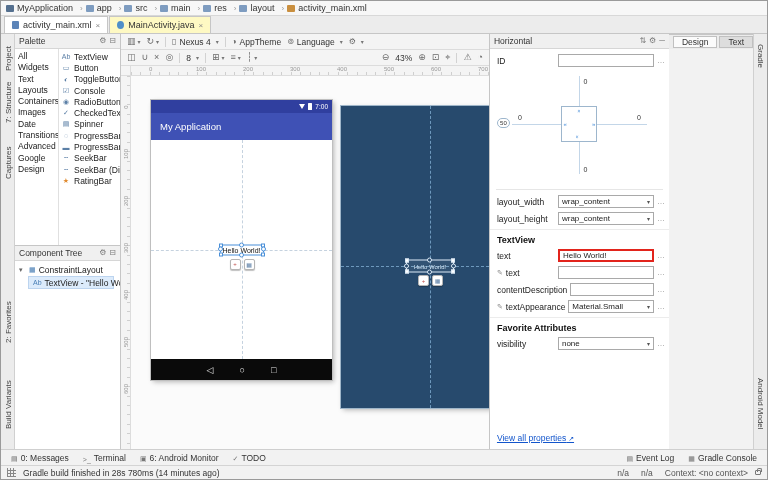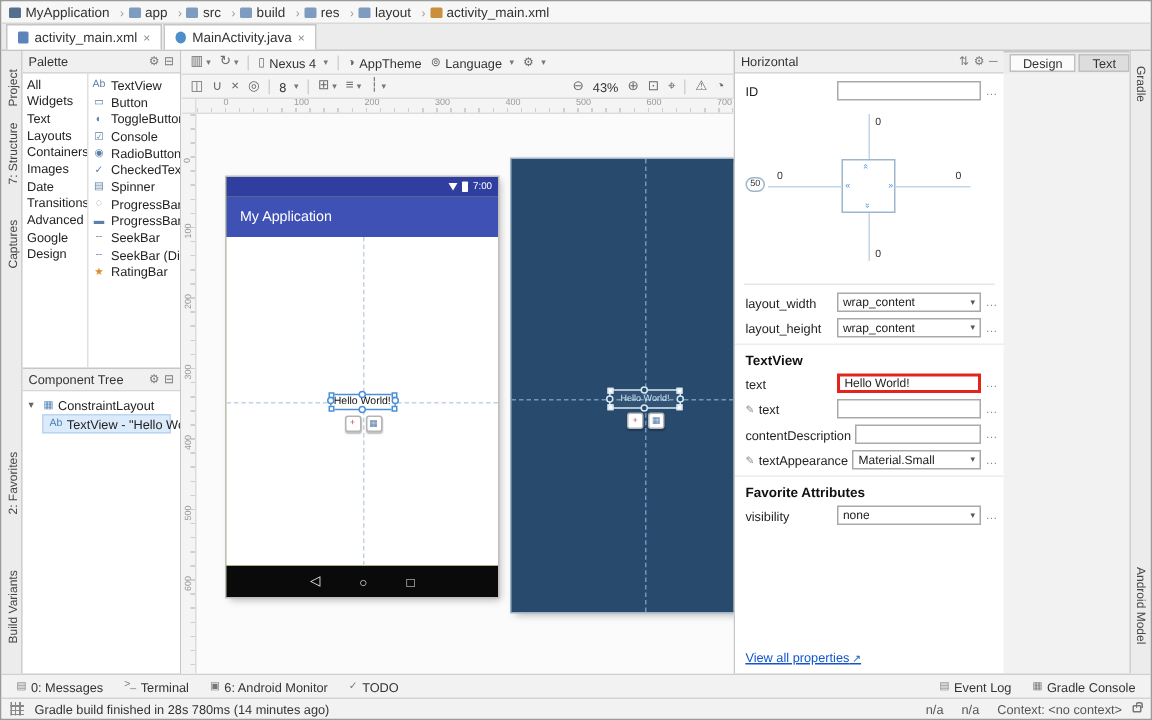--- a/index.html
+++ b/index.html
@@ -13,21 +13,21 @@
   .crumb{display:flex;align-items:center;gap:3px;margin-right:3px;white-space:nowrap}
   .crumb::after{content:"›";color:#9a9a9a;margin-left:4px;font-size:8px}
   .crumbs .crumb:last-of-type::after{content:""}
   .ficon{width:8px;height:7px;background:#7e9cc0;border-radius:1px;flex:none}
   .crumbs .crumb:first-of-type .ficon{background:#55708f}
   .crumbs .crumb:last-of-type .ficon{background:#c98f3f}
 
   
   .tabbar{height:18px;background:#ececec;border-bottom:1px solid #c6c6c6;display:flex;align-items:flex-end;padding-left:3px}
   .tabs{display:flex;align-items:flex-end}
-  .tab{height:17px;display:flex;align-items:center;gap:4px;padding:0 7px;font-size:9px;border:1px solid #c6c6c6;border-bottom:none;background:#ffffff;color:#333;margin-right:1px}
+  .tab{height:17px;display:flex;align-items:center;gap:4px;padding:0 7px;font-size:9px;border:1px solid #c6c6c6;border-bottom:none;background:#fef9c3;color:#333;margin-right:1px}
   .tabs .tab:nth-of-type(1){background:#fff}
   .ticon{width:7px;height:8px;border-radius:1px;background:#5c84b8;flex:none}
   .tabs .tab:nth-of-type(2) .ticon{border-radius:50%;background:#4f8fc9}
   .tclose{color:#888;font-size:8px}
 
   
   .main{flex:1;display:flex;min-height:0}
   .lstrip,.rstrip{width:14px;background:#ececec;position:relative;flex:none}
   .lstrip{border-right:1px solid #d0d0d0}
   .rstrip{border-left:1px solid #d0d0d0}
@@ -83,21 +83,21 @@
 
   
   .canvas{flex:1;position:relative;overflow:hidden;background:#fbfbfb}
   .corner{position:absolute;left:0;top:0;width:10px;height:10px;background:#f4f4f4;border-right:1px solid #ddd;border-bottom:1px solid #ddd;z-index:3}
   .ruler-h{position:absolute;left:10px;right:0;top:0;height:10px;background:#f4f4f4 repeating-linear-gradient(90deg,#cfcfcf 0 1px,transparent 1px 9.4px) left bottom/100% 3px no-repeat;border-bottom:1px solid #ddd;display:flex;padding-left:18px;font-size:6px;color:#999;overflow:hidden;z-index:2}
   .rh-cell{width:47px;flex:none}
   .ruler-v{position:absolute;top:10px;left:0;bottom:0;width:10px;background:#f4f4f4 repeating-linear-gradient(180deg,#cfcfcf 0 1px,transparent 1px 9.4px) right top/3px 100% no-repeat;border-right:1px solid #ddd;display:flex;flex-direction:column;padding-top:28px;overflow:hidden;z-index:2}
   .rv-cell{height:47px;flex:none;display:flex;justify-content:center;align-items:flex-start}
   .rv-cell span{display:block;transform:rotate(-90deg);font-size:6px;color:#999}
 
-  .dphone{position:absolute;left:30px;top:52px;width:181px;height:280px;background:#84cc16;display:flex;flex-direction:column;box-shadow:0 0 0 1px #bfbfbf,2px 2px 5px rgba(0,0,0,.28)}
+  .dphone{position:absolute;left:30px;top:34px;width:181px;height:280px;background:#bef264;display:flex;flex-direction:column;box-shadow:0 0 0 1px #bfbfbf,2px 2px 5px rgba(0,0,0,.28)}
   .p-status{height:13px;flex:none;background:#303f9f;display:flex;align-items:center;justify-content:flex-end;gap:3px;padding:0 4px;color:#fff;font-size:6.5px}
   .wifi{width:0;height:0;border-left:3px solid transparent;border-right:3px solid transparent;border-top:5px solid #fff}
   .batt{width:4px;height:7px;background:#fff;border-radius:.5px}
   .p-appbar{height:27px;flex:none;background:#3f51b5;color:#fff;display:flex;align-items:center;padding-left:9px;font-size:9.5px}
   .p-body{flex:1;position:relative;background:#fff}
   .vguide{position:absolute;left:50%;top:0;bottom:0;width:0;border-left:1px dashed #c5d2df}
   .hguide{position:absolute;top:50%;left:0;right:0;height:0;border-top:1px dashed #c5d2df}
   .hello{position:absolute;left:50%;top:50%;transform:translate(-50%,-50%);font-size:7px;line-height:9px;color:#111;border:1px solid #4a90d9;background:#fff;padding:0 2px;white-space:nowrap}
   .hd{position:absolute;width:4px;height:4px;background:#fff;border:1px solid #4a90d9}
   .hd-tl{left:-2px;top:-2px}.hd-tr{right:-2px;top:-2px}.hd-bl{left:-2px;bottom:-2px}.hd-br{right:-2px;bottom:-2px}
@@ -150,21 +150,21 @@
   .m-left{left:22px;top:44px}
   .m-right{right:22px;top:44px}
   .bias{position:absolute;left:1px;top:48px;min-width:13px;height:10px;border:1px solid #9db6cd;border-radius:5px;background:#fff;font-size:6px;color:#333;display:inline-flex;align-items:center;justify-content:center;padding:0 1px}
 
   
   .dtbar{height:15px;flex:none;background:#ececec;border-top:1px solid #c6c6c6;display:flex;align-items:center;gap:2px;padding-left:4px}
   .dt-tab{height:12px;padding:0 8px;font-size:8.5px;display:flex;align-items:center;border:1px solid #c0c0c0;background:#ddd;color:#333}
   .dtbar .dt-tab:nth-of-type(1){background:#fbfbfb}
 
   .twbar{height:16px;flex:none;background:#f2f2f2;border-top:1px solid #cfcfcf;display:flex;align-items:center;gap:14px;padding:0 10px;font-size:8.5px;color:#333}
-  .tw{display:flex;align-items:flex-start;gap:3px;white-space:nowrap}
+  .tw{display:flex;align-items:flex-end;gap:3px;white-space:nowrap}
   .twi{font-size:7px;color:#777}
   .twbar .right{margin-left:auto;display:flex;gap:14px}
 
   .statusbar{height:14px;flex:none;background:#f2f2f2;border-top:1px solid #d4d4d4;display:flex;align-items:center;gap:7px;padding:0 6px;font-size:8.5px;color:#333}
   .sbicon{width:9px;height:9px;background:repeating-linear-gradient(0deg,#888 0 1px,transparent 1px 3px),repeating-linear-gradient(90deg,#888 0 1px,transparent 1px 3px);flex:none}
   .sb-right{margin-left:auto;display:flex;gap:12px;color:#555}
   .lock{width:6px;height:5px;border:1px solid #777;border-radius:1px;position:relative;flex:none}
   .lock::before{content:"";position:absolute;left:1px;top:-3px;width:3px;height:3px;border:1px solid #777;border-bottom:none;border-radius:2px 2px 0 0}
 </style>
 </head>
@@ -185,21 +185,21 @@
           <span>app</span>
         </span>
 
         <span class="crumb">
           <span class="ficon"></span>
           <span>src</span>
         </span>
 
         <span class="crumb">
           <span class="ficon"></span>
-          <span>build</span>
+          <span>main</span>
         </span>
 
         <span class="crumb">
           <span class="ficon"></span>
           <span>res</span>
         </span>
 
         <span class="crumb">
           <span class="ficon"></span>
           <span>layout</span>

